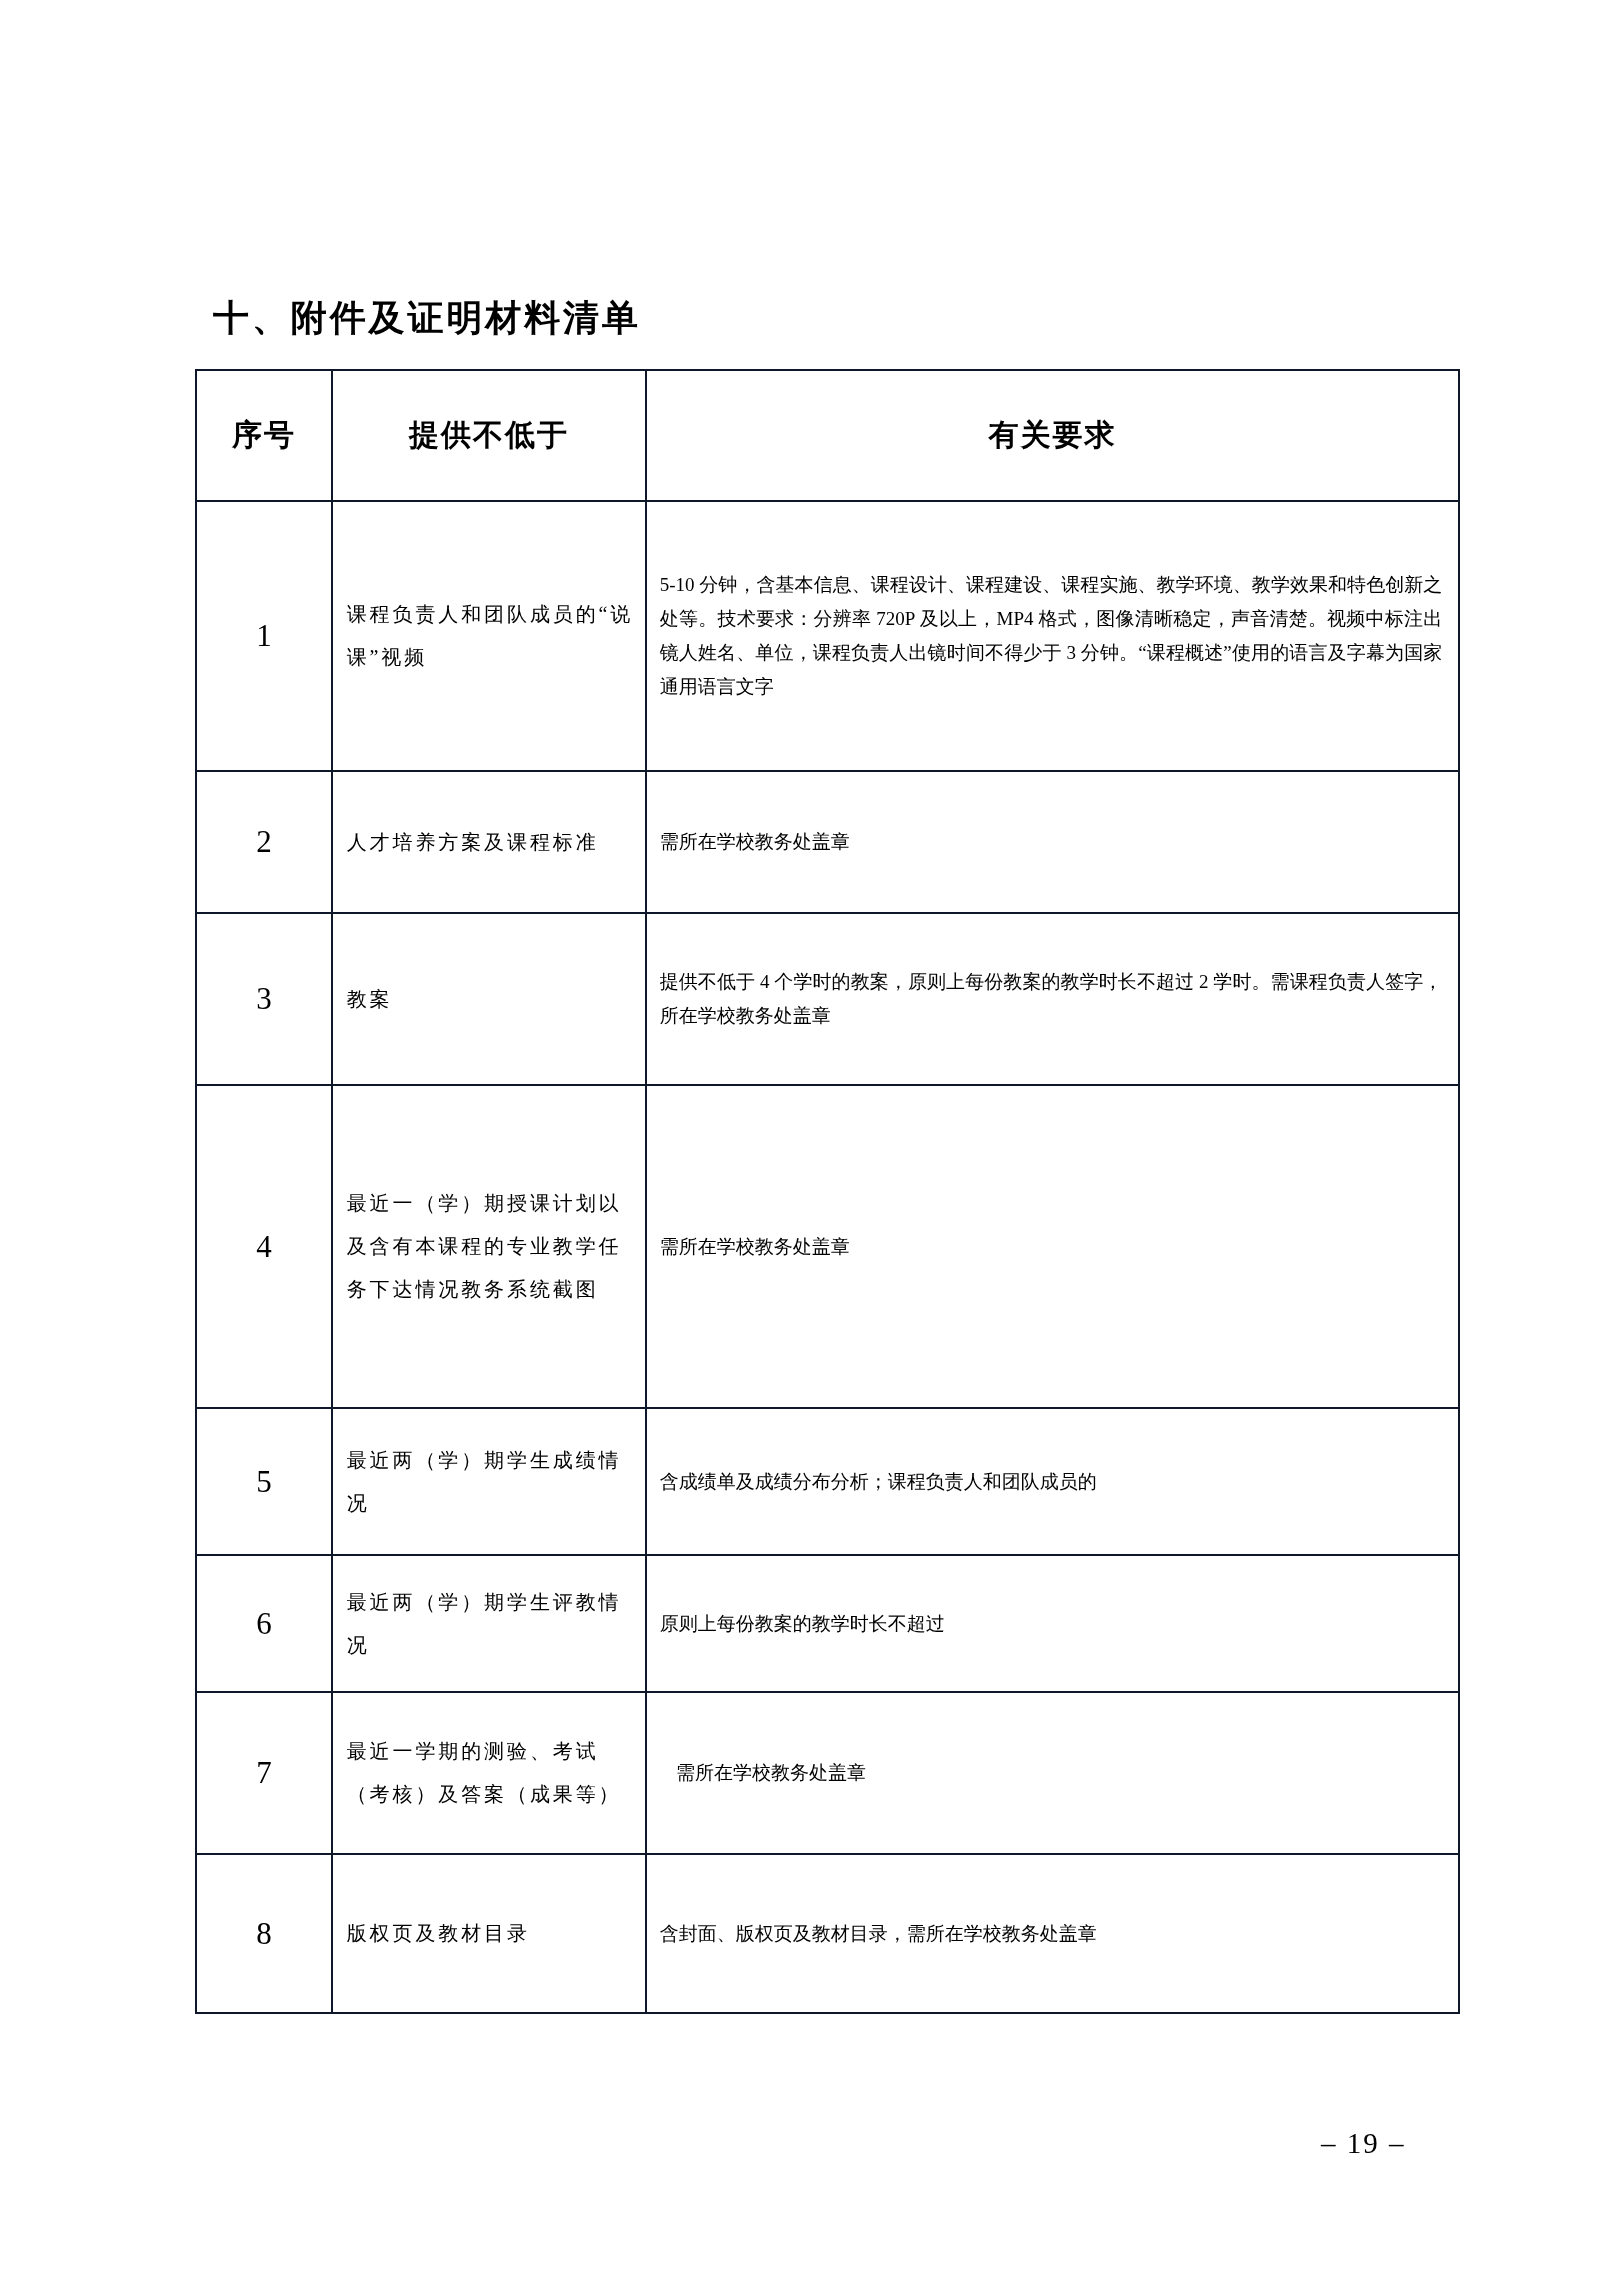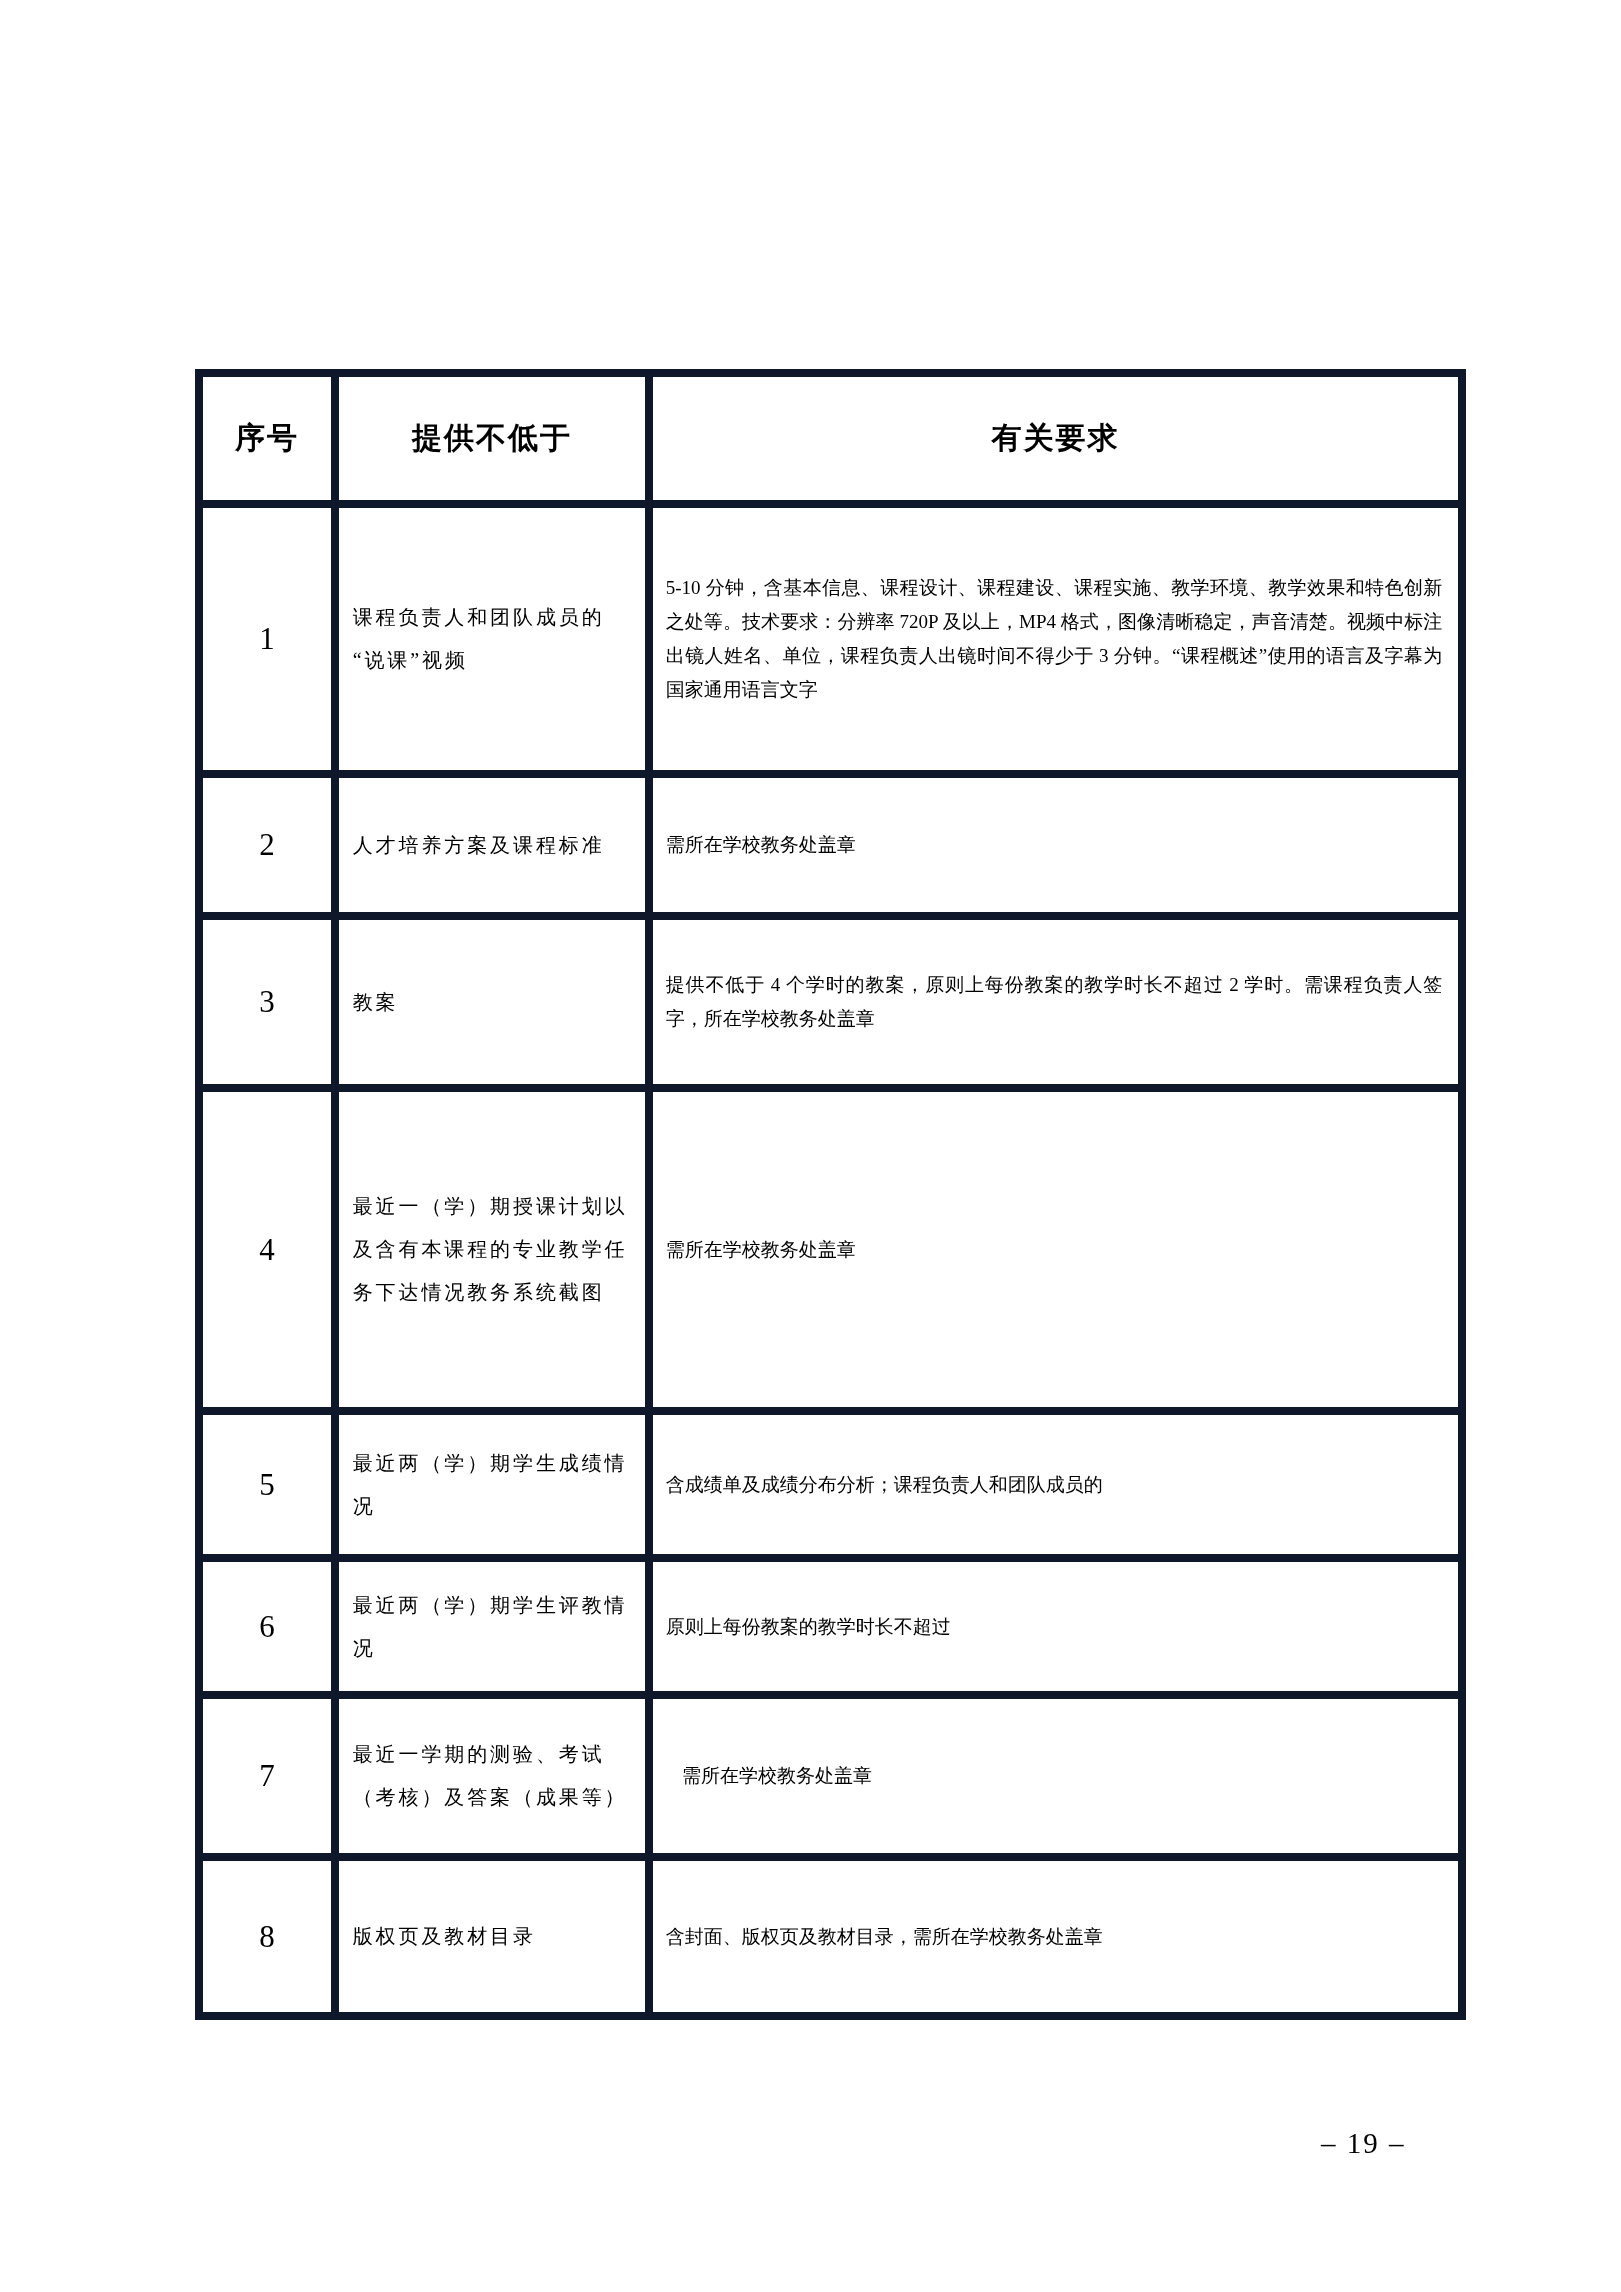--- a/index.html
+++ b/index.html
@@ -22,21 +22,21 @@
   }
   table.materials {
     position:absolute;
     left:195px; top:369px;
     width:1262px;
     table-layout:fixed;
     border-collapse:collapse;
     border:2.9px solid #000000;
   }
   table.materials th, table.materials td {
-    border:8px solid #0f172a;
+    border:2px solid #0f172a;
     box-sizing:border-box;
     overflow:hidden;
   }
   th.hdr {
     font-family:"Liberation Sans","DejaVu Sans",sans-serif;
     font-weight:bold;
     font-size:30px;
     letter-spacing:2px;
     text-align:center;
     vertical-align:middle;
@@ -73,20 +73,21 @@
     letter-spacing:2px;
     color:#000000;
     white-space:pre;
   }
 </style>
 </head>
 <body>
 
 <div class="page">
 
+  <div class="heading">十、附件及证明材料清单</div>
 
   <table class="materials">
     <colgroup>
       <col style="width:136px">
       <col style="width:314px">
       <col style="width:813px">
     </colgroup>
     <tbody>
         <tr style="height:131px">
       <th class="hdr">序号</th>

